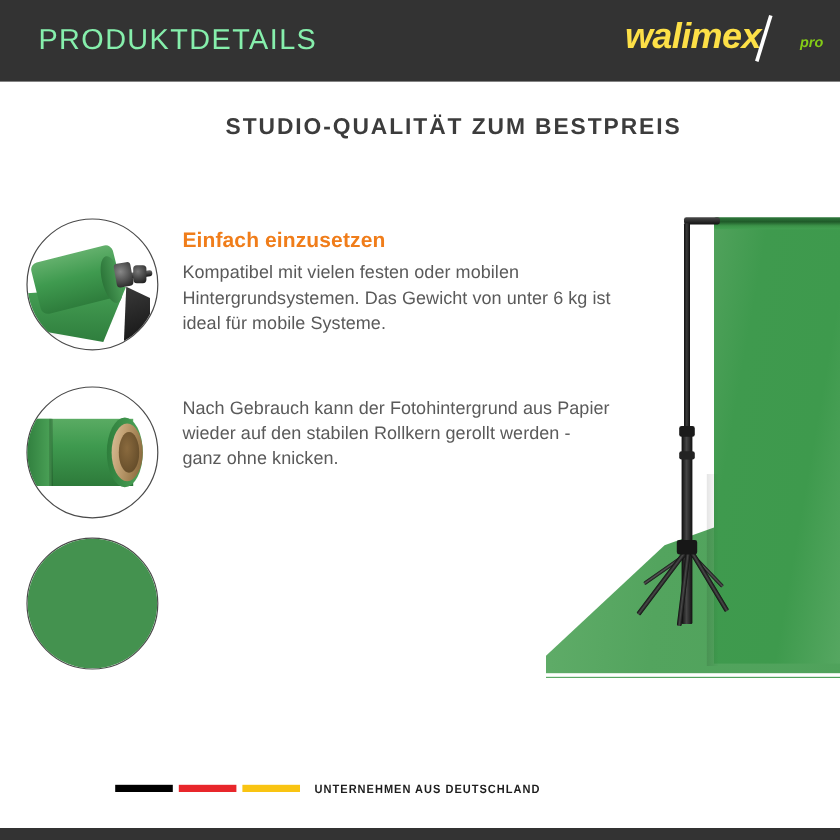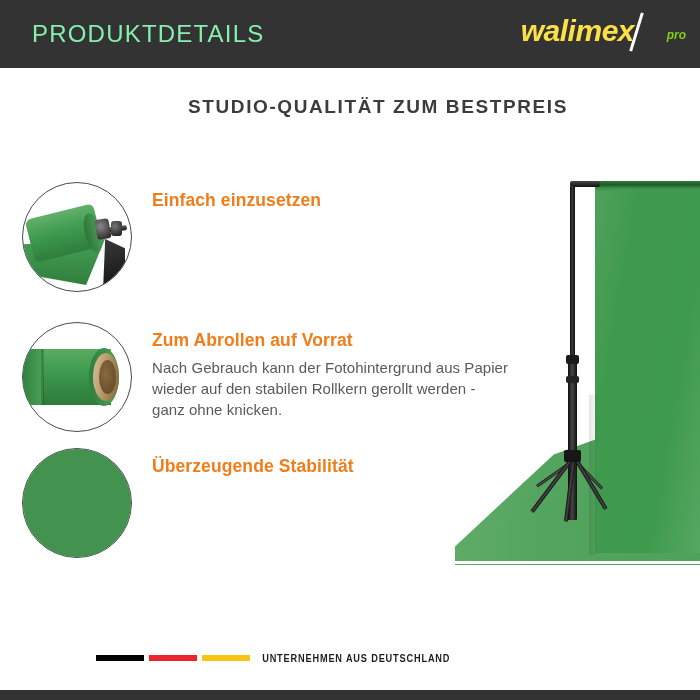--- a/index.html
+++ b/index.html
@@ -275,44 +275,43 @@
       <div class="t1-paper"></div>
       <div class="t1-roll"></div>
       <div class="t1-rollcap"></div>
       <div class="t1-rod"></div>
       <div class="t1-knob"></div>
       <div class="t1-knob2"></div>
       <div class="t1-bracket"></div>
     </div>
     <div class="ftext">
       <p class="fhead">Einfach einzusetzen</p>
+      <p class="fbody">Kompatibel mit vielen festen oder mobilen Hintergrundsystemen. Das Gewicht von unter 6 kg ist ideal für mobile Systeme.</p>
     </div>
   </div>
 
   <div class="feature f2">
     <div class="thumb">
       <div class="t2-body"></div>
       <div class="t2-left"></div>
       <div class="t2-edge"></div>
       <div class="t2-rim"></div>
       <div class="t2-core"></div>
       <div class="t2-hole"></div>
     </div>
     <div class="ftext">
-      <p class="fhead">Zum Abrollen auf Vorrat</p>
       <p class="fbody">Nach Gebrauch kann der Fotohintergrund aus Papier wieder auf den stabilen Rollkern gerollt werden - ganz ohne knicken.</p>
     </div>
   </div>
 
   <div class="feature f3">
     <div class="thumb">
       <div class="t3-fill"></div>
     </div>
     <div class="ftext">
-      <p class="fhead">Überzeugende Stabilität</p>
     </div>
   </div>
 
   <div class="badge">
     <div class="flag">
       <span class="bk"></span><span class="rd"></span><span class="gd"></span>
     </div>
     <div class="badge-text">UNTERNEHMEN AUS DEUTSCHLAND</div>
   </div>
 

